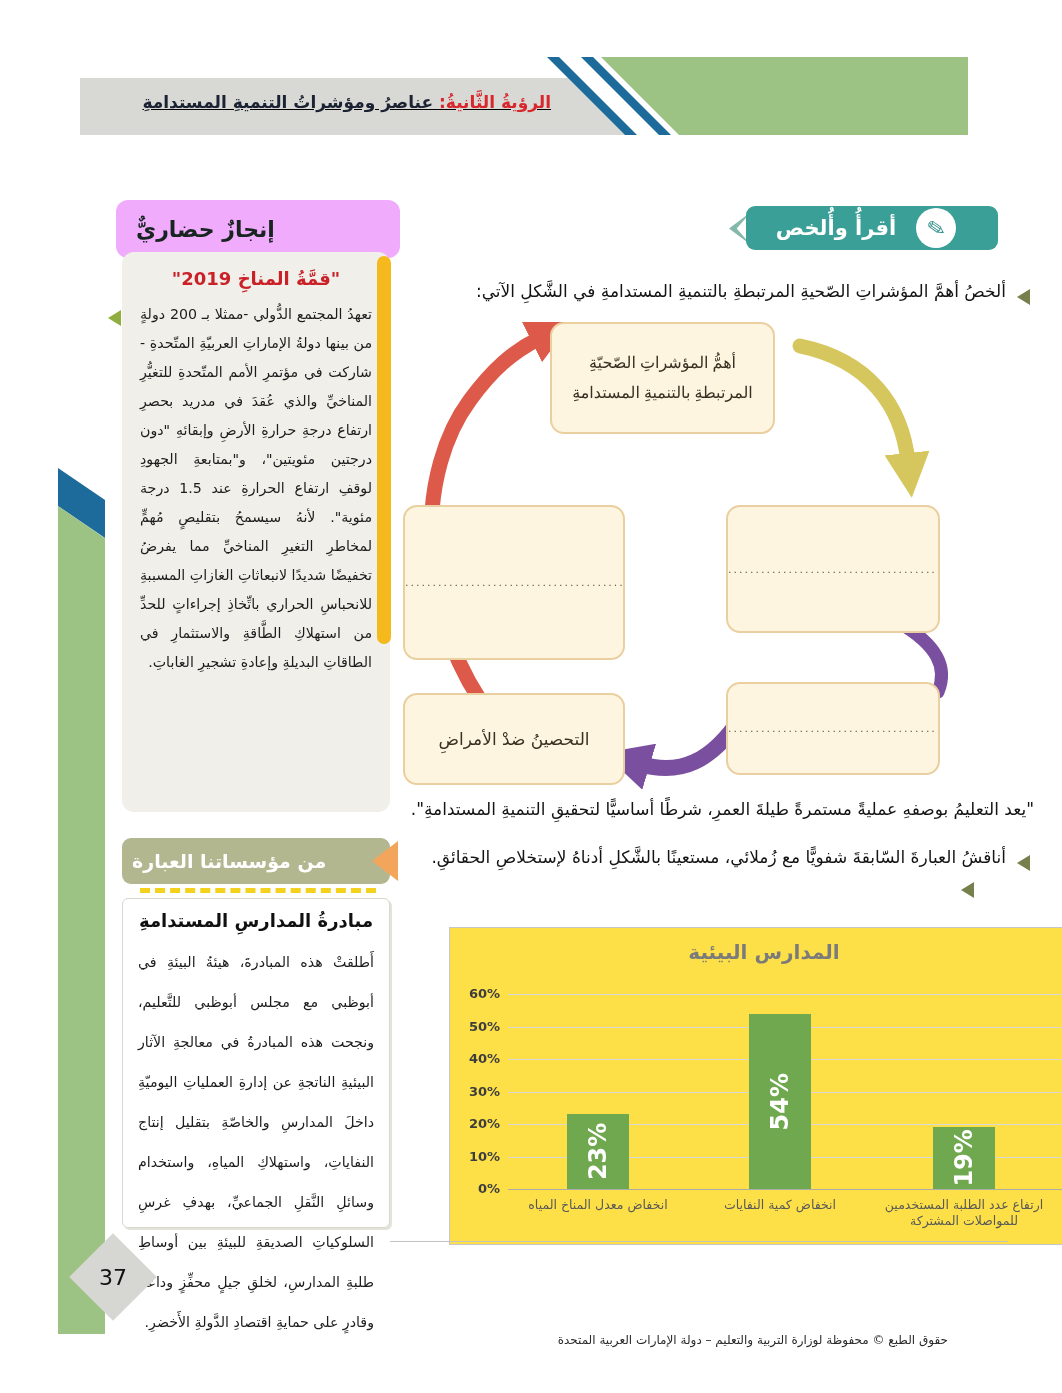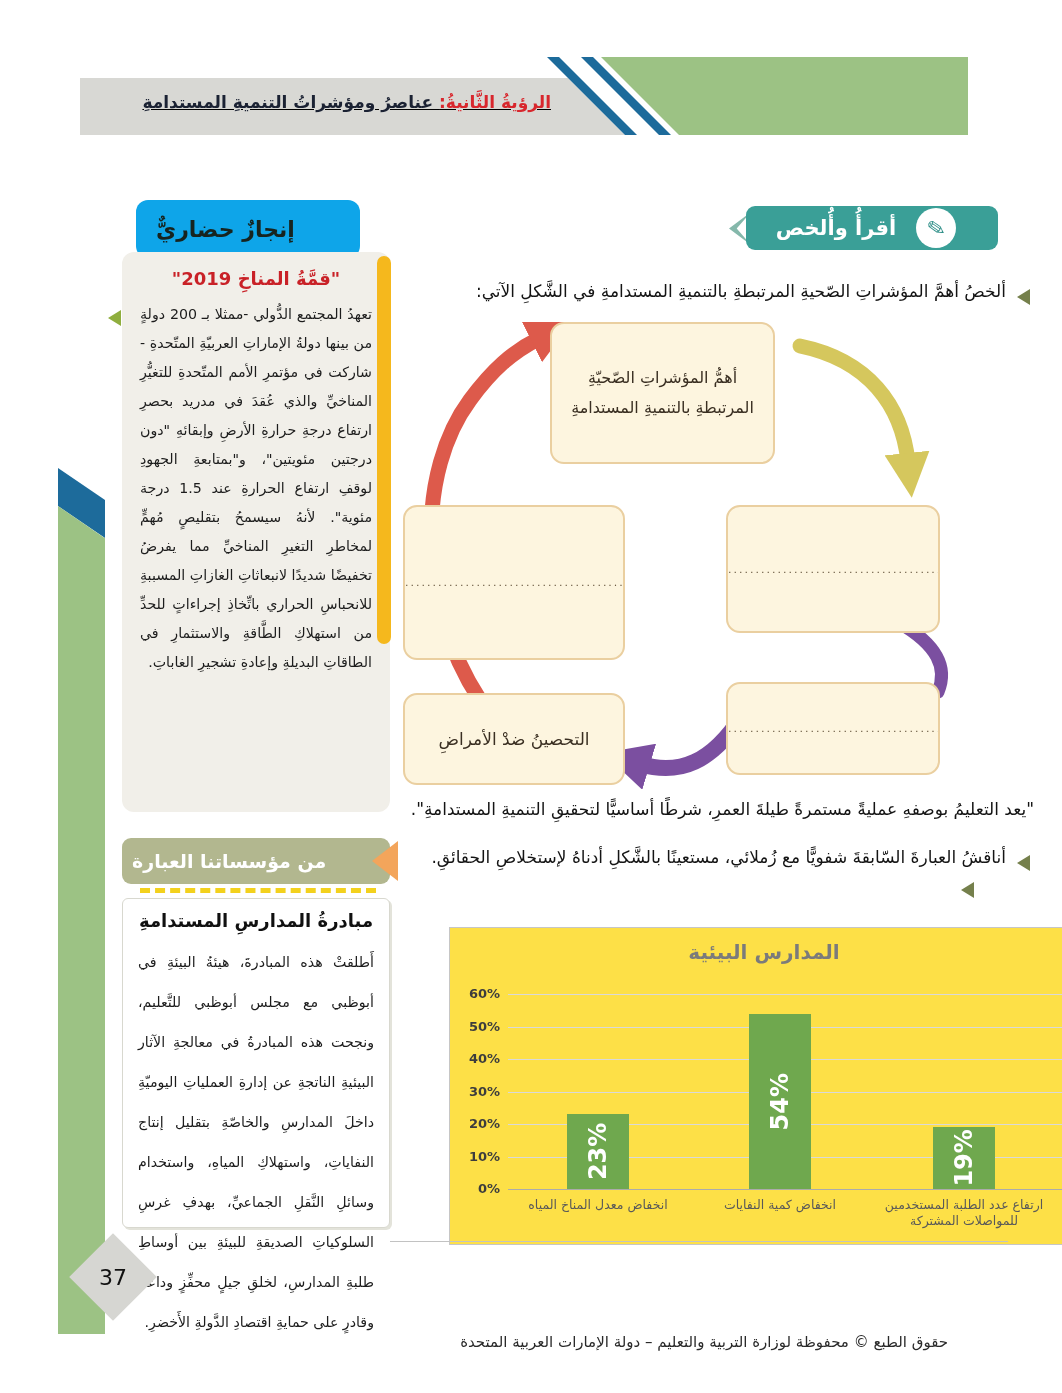--- a/index.html
+++ b/index.html
@@ -9,21 +9,21 @@
   }
   .abs{position:absolute;}
   .rtl{direction:rtl;unicode-bidi:isolate;}
 
   
   .hdr-title{top:92px;right:511px;white-space:nowrap;font-size:17px;font-weight:bold;text-decoration:underline;}
   .hdr-label{color:#d8272d;}
   .hdr-rest{color:#1b2233;}
 
   
-  .sb-head1{left:136px;top:200px;width:224px;height:58px;background:#0ea5e9;border-radius:12px;
+  .sb-head1{left:116px;top:200px;width:284px;height:58px;background:#f0abfc;border-radius:12px;
     display:flex;align-items:center;justify-content:flex-end;padding:0 20px;box-sizing:border-box;
     font-size:22px;font-weight:bold;color:#17241f;}
   .sb-box1{left:122px;top:252px;width:268px;height:560px;background:#f1efe9;border-radius:12px;}
   .yellow-strip{left:377px;top:256px;width:14px;height:388px;background:#f5b81d;border-radius:7px;}
   .sb-red-title{left:122px;top:268px;width:268px;text-align:center;font-size:18px;font-weight:bold;color:#c92127;}
   .sb-body1{left:140px;top:300px;width:232px;font-size:14.2px;line-height:29px;color:#1c1c1c;
     text-align:justify;}
   .green-mark{left:108px;top:310px;width:0;height:0;border-top:8px solid transparent;
     border-bottom:8px solid transparent;border-right:13px solid #8fae3e;}
 
@@ -51,42 +51,42 @@
   
   .bullet-left{width:0;height:0;border-top:8px solid transparent;border-bottom:8px solid transparent;
     border-right:13px solid #75804c;}
   .task-text{font-size:17px;color:#141414;white-space:nowrap;}
   .quote-text{font-size:17px;color:#141414;white-space:nowrap;}
 
   
   .dbox{background:#fdf5df;border:2px solid #eacfa0;border-radius:14px;box-sizing:border-box;z-index:2;
     display:flex;align-items:center;justify-content:center;text-align:center;color:#3a2f22;}
   .dbox .dots{font-size:11px;letter-spacing:2px;color:#6b5b43;overflow:hidden;}
-  #dg-top{left:550px;top:322px;width:225px;height:142px;font-size:16px;line-height:1.85;padding:6px 14px;}
+  #dg-top{left:550px;top:322px;width:225px;height:112px;font-size:16px;line-height:1.85;padding:6px 14px;font-family:Liberation Serif, serif;}
   #dg-left{left:403px;top:505px;width:222px;height:155px;}
   #dg-right{left:726px;top:505px;width:214px;height:128px;}
   #dg-bleft{left:403px;top:693px;width:222px;height:92px;font-size:17px;}
   #dg-bright{left:726px;top:682px;width:214px;height:93px;}
   #arrows{left:390px;top:300px;z-index:1;}
 
   
   .chart{left:408px;top:927px;width:630px;height:318px;background:#fde047;border:1.5px solid #c6c6c6;box-sizing:border-box;margin-left:41px;}
   .chart-title{position:absolute;top:12px;left:0;width:100%;text-align:center;font-size:20px;font-weight:bold;color:#7b7b7b;}
   .chart-plot{position:absolute;left:0;top:0;width:100%;height:100%;}
   .grid-line{position:absolute;height:1px;background:#d9d9d9;}
   .grid-line.zero{background:#ababab;}
   .y-tick{position:absolute;width:46px;text-align:right;font-size:13px;font-weight:bold;color:#3d3d3d;}
   .bar{position:absolute;background:#6fa84e;}
   .bar-label{position:absolute;left:0;top:0;width:100%;height:100%;display:flex;align-items:center;justify-content:center;
     color:#fff;font-weight:bold;font-size:24px;transform:rotate(-90deg);}
   .cat-label{position:absolute;text-align:center;font-size:12.5px;line-height:16px;color:#595959;direction:rtl;}
 
   
   .footer-divider{left:390px;top:1241px;width:618px;height:1px;background:#c2c2c2;}
-  .copyright{right:114px;top:1333px;font-size:15px;color:#2a2a2a;}
+  .copyright{right:114px;top:1333px;font-size:12px;color:#2a2a2a;}
   .strip-blue{left:58px;top:468px;width:47px;height:70px;background:#1d6b9b;
     clip-path:polygon(0 0,100% 45.7%,100% 100%,0 54.3%);}
   .strip-green{left:58px;top:506px;width:47px;height:828px;background:#9cc284;
     clip-path:polygon(0 0,100% 3.9%,100% 100%,0 100%);}
   .page-diamond{left:82px;top:1246px;width:62px;height:62px;background:#d6d6d2;transform:rotate(45deg);}
   .page-num{position:absolute;left:0;top:0;width:62px;height:62px;display:flex;align-items:center;justify-content:center;
     transform:rotate(-45deg);font-size:22px;color:#111;}
 </style>
 </head>
 <body>

